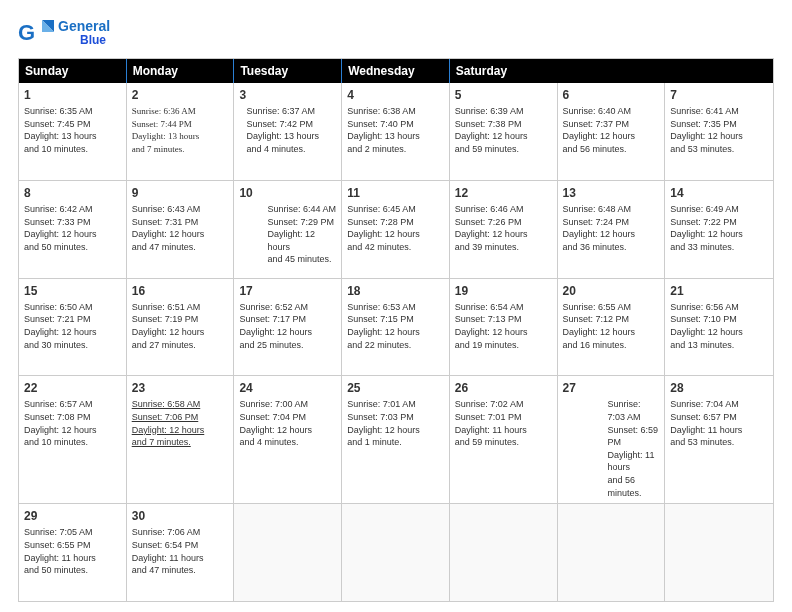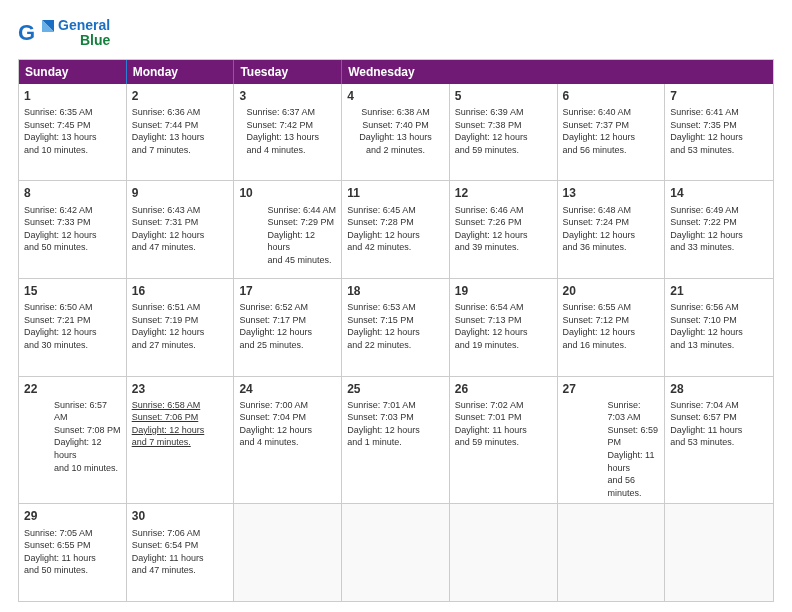--- a/index.html
+++ b/index.html
@@ -42,21 +42,21 @@
     }
     .calendar {
       flex: 1;
       display: flex;
       flex-direction: column;
       border: 1px solid #ccc;
     }
     .cal-header {
       display: grid;
       grid-template-columns: repeat(7, 1fr);
-      background: #701a75;
+      background: #000000;
     }
     .cal-header-cell {
       color: #fff;
       font-size: 12px;
       font-weight: bold;
       padding: 5px 6px;
       text-align: left;
       border-right: 1px solid #2a7fd4;
     }
     .cal-header-cell:last-child { border-right: none; }
@@ -101,62 +101,63 @@
 <div class="page">
   <div class="header">
     <div class="logo">
   <svg width="36" height="30" viewBox="0 0 36 30">
     <text x="0" y="22" font-size="22" font-weight="bold" font-family="Arial" fill="#1a6fc4">G</text>
     <polygon points="24,2 36,2 36,14" fill="#1a6fc4"></polygon>
     <polygon points="24,2 36,14 24,14" fill="#6ab0e8"></polygon>
   </svg>
   <div style="line-height:1.1;">
     <div style="font-size:14px;font-weight:bold;color:#333;"><span style="color:#1a6fc4;">General</span></div>
-    <div style="font-size:14px;font-weight:bold;color:#15803d;padding-left:22px;">Blue</div>
+    <div style="font-size:12px;font-weight:bold;color:#1d4ed8;padding-left:22px;">Blue</div>
   </div>
 </div>
     <div class="title-area">
       <div class="month-title"></div>
       <div class="subtitle"></div>
     </div>
   </div>
 
   <div class="calendar">
     <div class="cal-header">
     <div class="cal-header-cell">Sunday</div>
         <div class="cal-header-cell">Monday</div>
         <div class="cal-header-cell">Tuesday</div>
         <div class="cal-header-cell">Wednesday</div>
+        <div class="cal-header-cell">Saturday</div>
       </div>
     <div class="cal-body">
     <div class="cal-row">
           <div class="cal-cell">
             <span class="day-num">1</span>
             <div class="cal-cell-content" style="white-space: pre-line;">Sunrise: 6:35 AM
 Sunset: 7:45 PM
 Daylight: 13 hours
 and 10 minutes.</div>
           </div>
           <div class="cal-cell">
             <span class="day-num">2</span>
-            <div class="cal-cell-content" style="white-space: pre-line;">Sunrise: 6:36 AM
+            <div class="cal-cell-content" style="white-space: pre-line; font-family: Liberation Serif, serif;">Sunrise: 6:36 AM
 Sunset: 7:44 PM
 Daylight: 13 hours
 and 7 minutes.</div>
           </div>
           <div class="cal-cell">
             <span class="day-num">3</span>
             <div class="cal-cell-content" style="white-space: pre-line; margin-left: 7px;">Sunrise: 6:37 AM
 Sunset: 7:42 PM
 Daylight: 13 hours
 and 4 minutes.</div>
           </div>
           <div class="cal-cell">
             <span class="day-num">4</span>
-            <div class="cal-cell-content" style="white-space: pre-line; text-align: center;">Sunrise: 6:38 AM
+            <div class="cal-cell-content" style="white-space: pre-line;">Sunrise: 6:38 AM
 Sunset: 7:40 PM
 Daylight: 13 hours
 and 2 minutes.</div>
           </div>
           <div class="cal-cell">
             <span class="day-num">5</span>
             <div class="cal-cell-content" style="white-space: pre-line;">Sunrise: 6:39 AM
 Sunset: 7:38 PM
 Daylight: 12 hours
 and 59 minutes.</div>
@@ -274,21 +275,21 @@
             <span class="day-num">21</span>
             <div class="cal-cell-content" style="white-space: pre-line;">Sunrise: 6:56 AM
 Sunset: 7:10 PM
 Daylight: 12 hours
 and 13 minutes.</div>
           </div>
         </div>
         <div class="cal-row">
           <div class="cal-cell">
             <span class="day-num">22</span>
-            <div class="cal-cell-content" style="white-space: pre-line; margin-left: 30px;">Sunrise: 6:57 AM
+            <div class="cal-cell-content" style="white-space: pre-line;">Sunrise: 6:57 AM
 Sunset: 7:08 PM
 Daylight: 12 hours
 and 10 minutes.</div>
           </div>
           <div class="cal-cell">
             <span class="day-num">23</span>
             <div class="cal-cell-content" style="white-space: pre-line; text-decoration: underline;">Sunrise: 6:58 AM
 Sunset: 7:06 PM
 Daylight: 12 hours
 and 7 minutes.</div>

